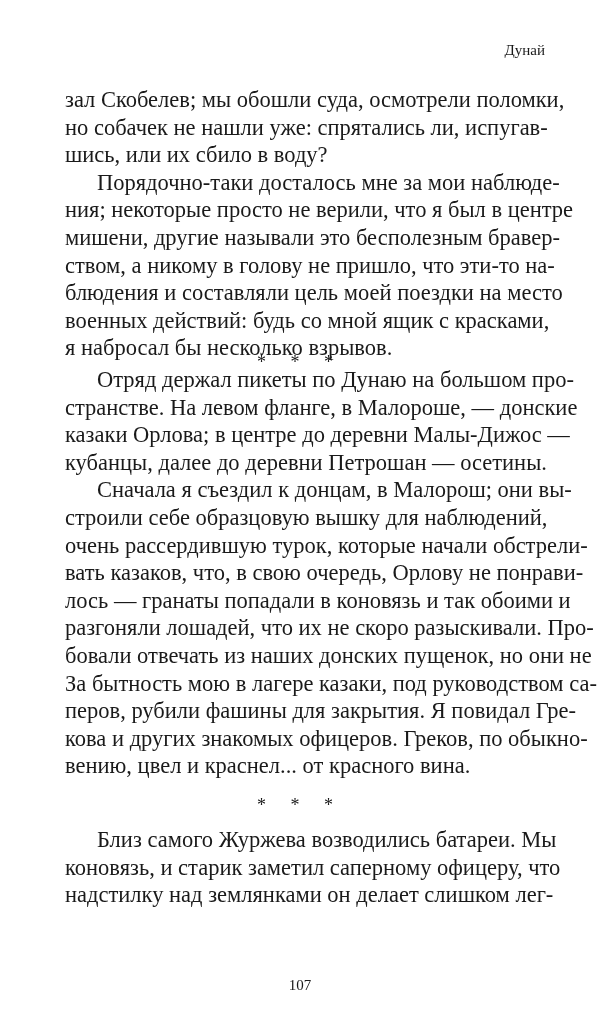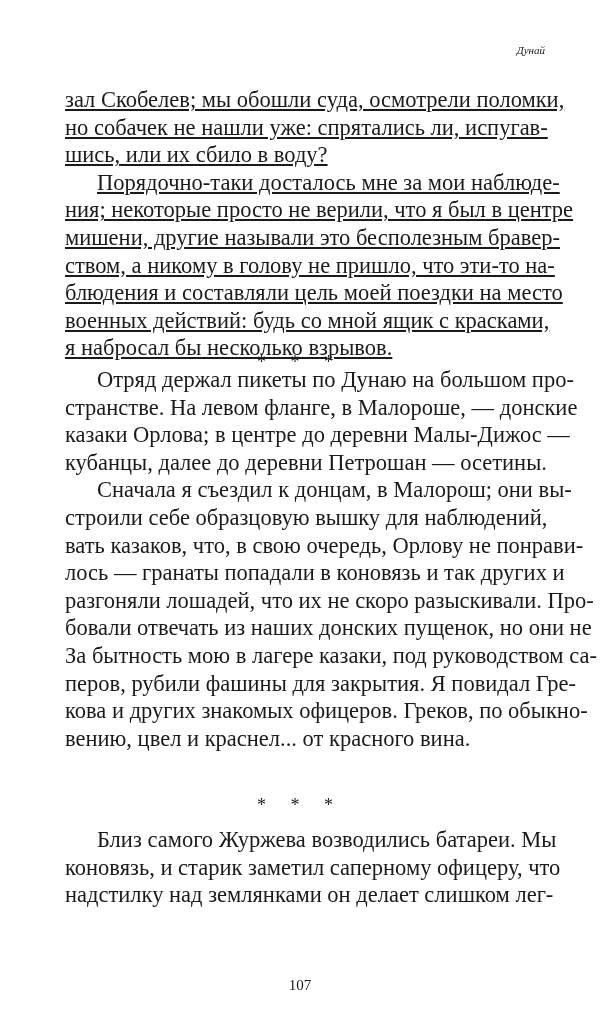--- a/index.html
+++ b/index.html
@@ -1,36 +1,36 @@
 <!DOCTYPE html>
 <html><head>
 <meta charset="utf-8">
 <style>
   html, body { margin: 0; padding: 0; background: #ffffff; }
   body { width: 600px; height: 1009px; position: relative; overflow: hidden;
          font-family: "Liberation Serif", "DejaVu Serif", serif; color: #1a1a1a; }
-  .running-head { position: absolute; top: 40px; right: 55px; font-style: italic;
-                  font-size: 11px; line-height: 20px; }
+  .running-head { position: absolute; top: 40px; right: 55px; 
+                  font-size: 15px; line-height: 20px; }
   .block { position: absolute; left: 65px; width: 482px; font-size: 22.5px;
            line-height: 27.6px; }
   .ln { display: block; height: 27.6px; white-space: nowrap; text-align: justify;
         text-align-last: justify; }
   .ln.last { text-align-last: left; }
   .ln.indent { padding-left: 32px; }
   .sep { position: absolute; left: 0; width: 600px; text-align: center; font-size: 18px;
          letter-spacing: 10px; line-height: 20px; }
   .folio { position: absolute; left: 0; width: 600px; top: 975px; text-align: center;
            font-size: 15px; line-height: 20px; }
 </style>
 </head>
 <body>
 
 <div class="running-head">Дунай</div>
 
-<div class="block" style="top:86px;text-decoration:underline;">
+<div class="block" style="top:86px;">
   <span class="ln">зал Скобелев; мы обошли суда, осмотрели поломки,</span>
   <span class="ln">но собачек не нашли уже: спрятались ли, испугав-</span>
   <span class="ln last">шись, или их сбило в воду?</span>
   <span class="ln indent">Порядочно-таки досталось мне за мои наблюде-</span>
   <span class="ln">ния; некоторые просто не верили, что я был в центре</span>
   <span class="ln">мишени, другие называли это бесполезным бравер-</span>
   <span class="ln">ством, а никому в голову не пришло, что эти-то на-</span>
   <span class="ln">блюдения и составляли цель моей поездки на место</span>
   <span class="ln">военных действий: будь со мной ящик с красками,</span>
   <span class="ln last">я набросал бы несколько взрывов.</span>
@@ -38,22 +38,23 @@
 
 <div class="sep" style="top:352px;">* * *</div>
 
 <div class="block" style="top:366px;">
   <span class="ln indent">Отряд держал пикеты по Дунаю на большом про-</span>
   <span class="ln">странстве. На левом фланге, в Малороше, — донские</span>
   <span class="ln">казаки Орлова; в центре до деревни Малы-Дижос —</span>
   <span class="ln last">кубанцы, далее до деревни Петрошан — осетины.</span>
   <span class="ln indent">Сначала я съездил к донцам, в Малорош; они вы-</span>
   <span class="ln">строили себе образцовую вышку для наблюдений,</span>
+  <span class="ln">очень рассердившую турок, которые начали обстрели-</span>
   <span class="ln">вать казаков, что, в свою очередь, Орлову не понрави-</span>
-  <span class="ln">лось — гранаты попадали в коновязь и так других и</span>
+  <span class="ln">лось — гранаты попадали в коновязь и так обоими и</span>
   <span class="ln">разгоняли лошадей, что их не скоро разыскивали. Про-</span>
   <span class="ln">бовали отвечать из наших донских пущенок, но они не</span>
   <span class="ln">За бытность мою в лагере казаки, под руководством са-</span>
   <span class="ln">перов, рубили фашины для закрытия. Я повидал Гре-</span>
   <span class="ln">кова и других знакомых офицеров. Греков, по обыкно-</span>
   <span class="ln last">вению, цвел и краснел... от красного вина.</span>
 </div>
 
 <div class="sep" style="top:795px;">* * *</div>
 

